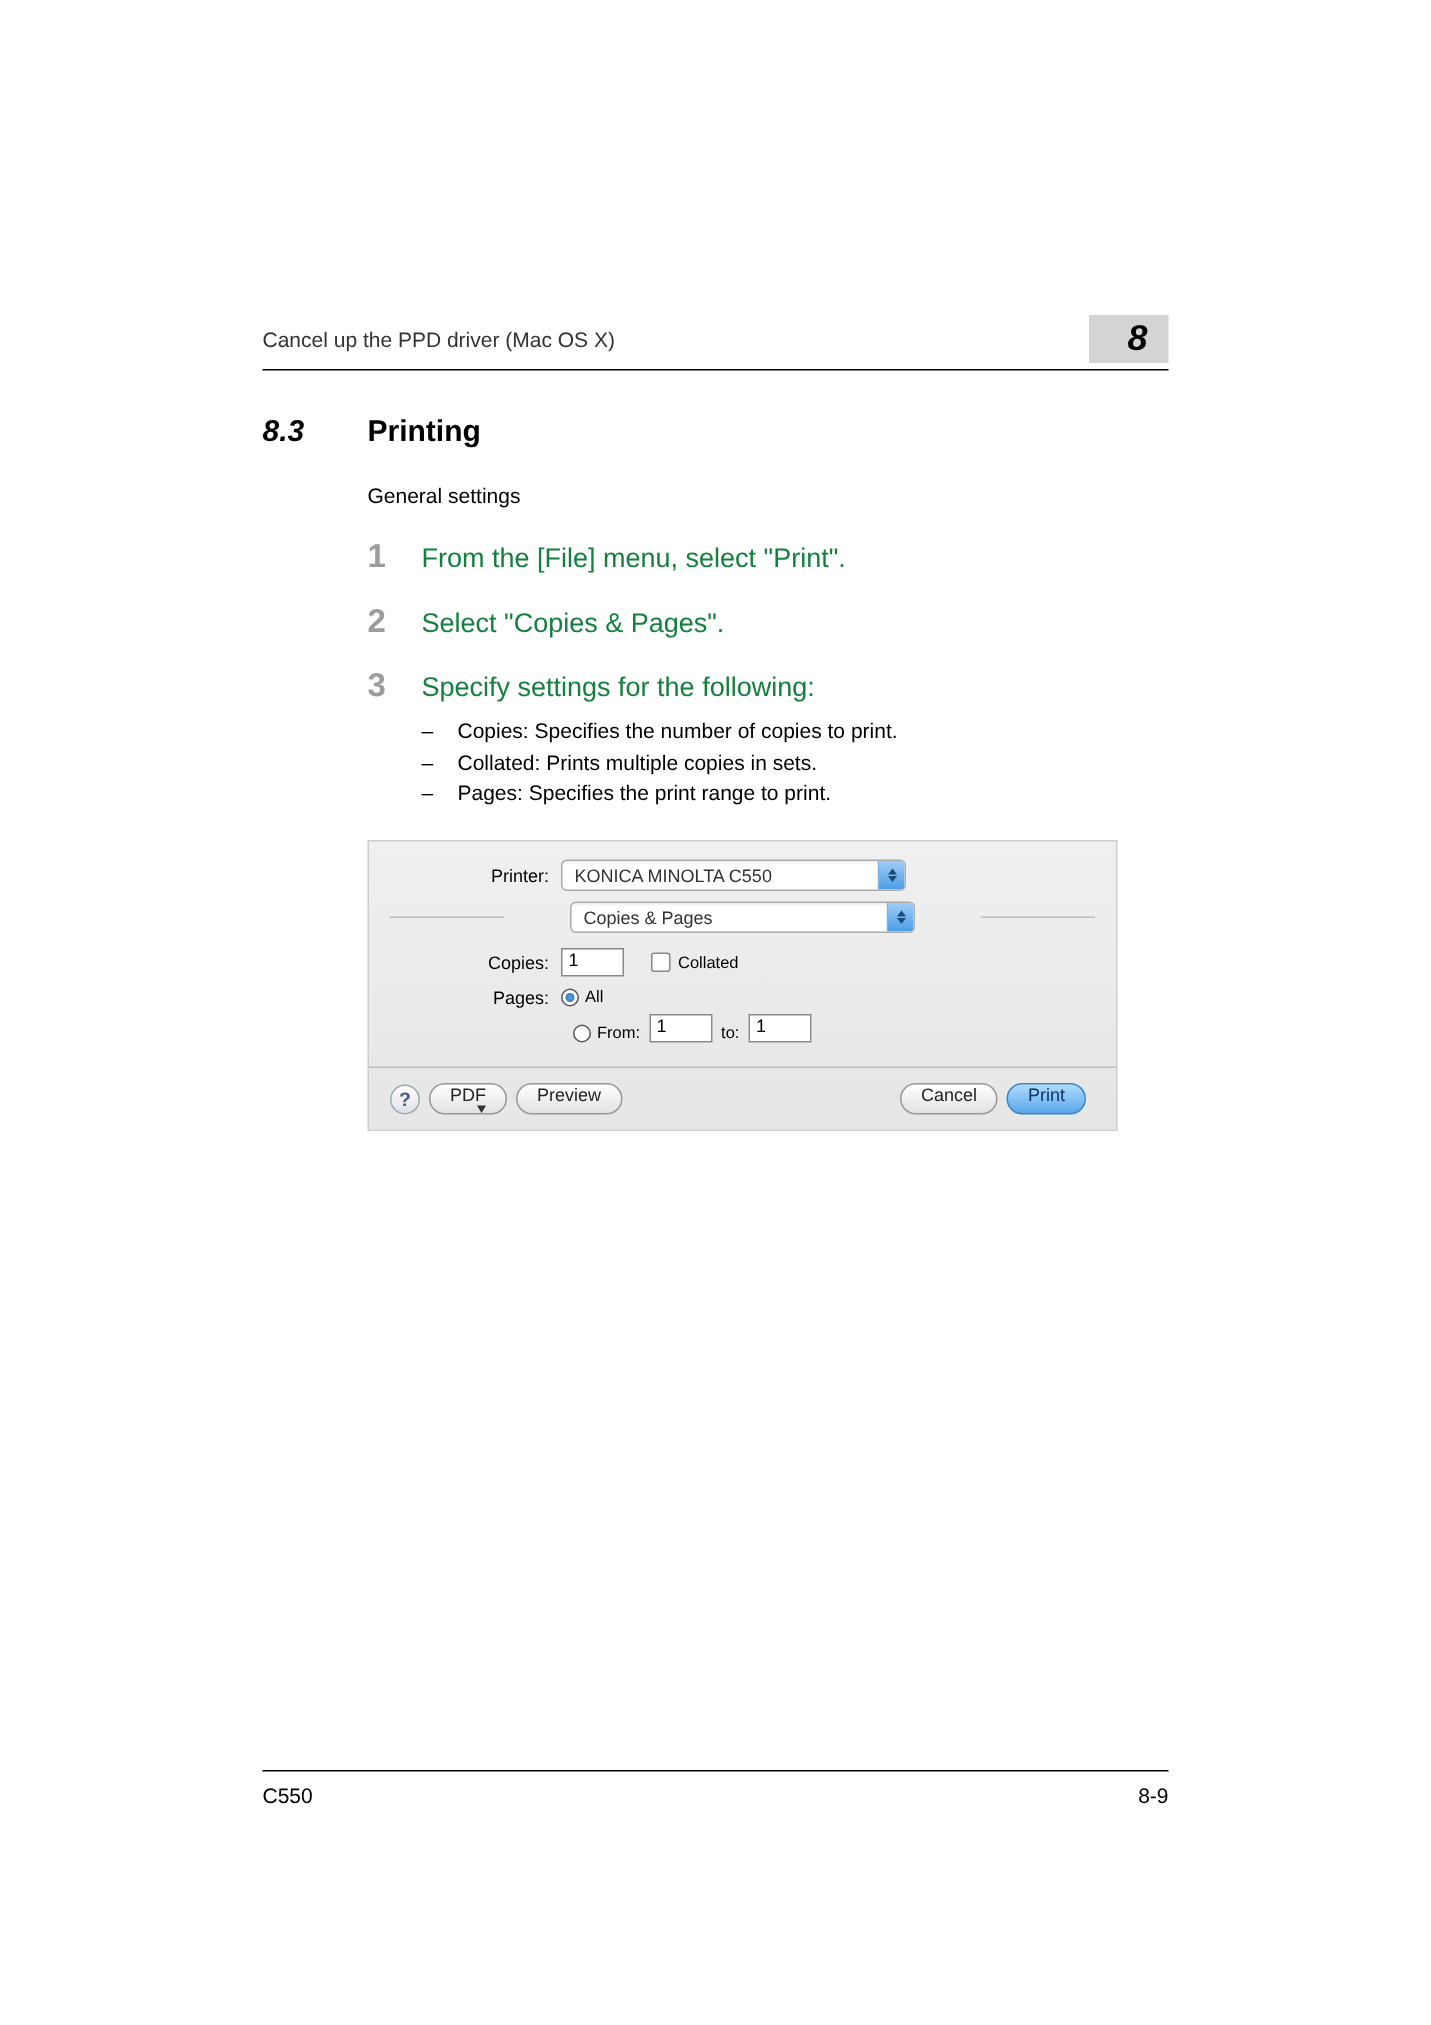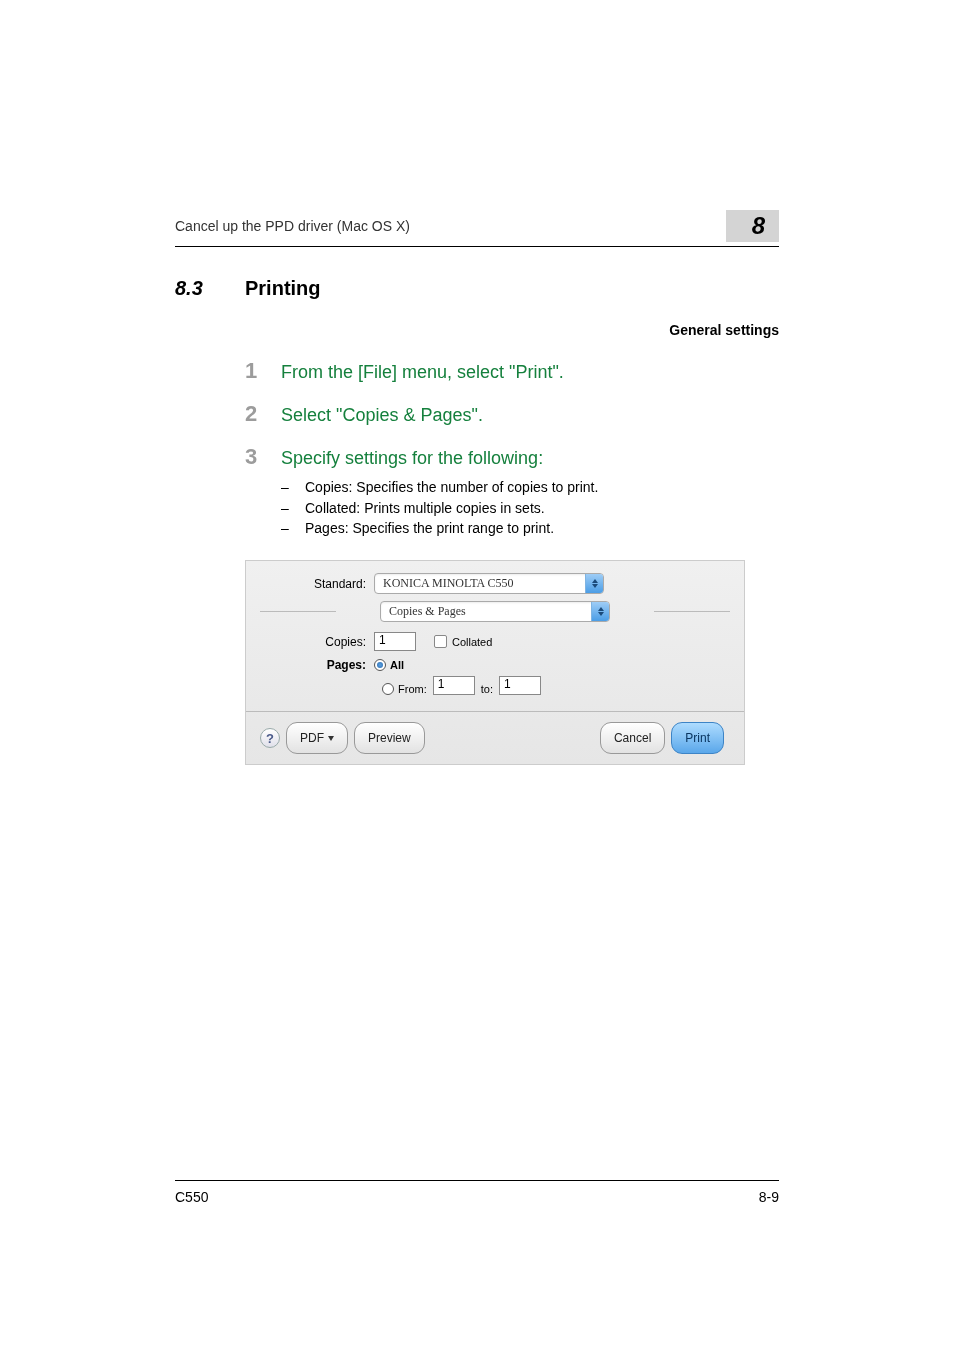--- a/index.html
+++ b/index.html
@@ -47,24 +47,23 @@
     font-weight: bold;
     width: 70px;
     font-style: italic;
   }
   .section-title {
     font-size: 20px;
     font-weight: bold;
   }
   .subsection {
     font-size: 14px;
-    font-weight: bold;
+    font-weight: normal;
     margin-left: 70px;
     margin-bottom: 20px;
-    text-align: right;
   }
   .step-row {
     display: flex;
     align-items: baseline;
     margin-left: 70px;
     margin-bottom: 16px;
   }
   .step-row.tight { margin-bottom: 6px; }
   .step-num {
     font-size: 22px;
@@ -110,21 +109,21 @@
   }
   .aqua-select {
     display: flex;
     align-items: center;
     background: #fff;
     border: 1px solid #aaa;
     border-radius: 4px;
     height: 21px;
     box-shadow: inset 0 1px 2px rgba(0,0,0,0.08);
   }
-  .aqua-select.w230 { width: 230px; font-family: Liberation Serif, serif; }
+  .aqua-select.w230 { width: 230px; }
   .aqua-select .sel-text {
     flex: 1;
     padding: 0 8px;
     font-size: 12px;
     color: #333;
   }
   .aqua-select .sel-btn {
     width: 18px;
     height: 100%;
     background: linear-gradient(#9ecdf6, #4b9de6);
@@ -219,30 +218,31 @@
     background: linear-gradient(#fff, #e0e0ea);
     display: flex;
     align-items: center;
     justify-content: center;
     font-size: 13px;
     font-weight: bold;
     color: #4a5a8a;
     margin-right: 6px;
   }
   .aqua-btn {
-    height: 32px;
+    height: 21px;
     border: 1px solid #999;
     border-radius: 11px;
     background: linear-gradient(#fff, #e2e2e2);
     padding: 0 13px;
     font-size: 12px;
     display: flex;
-    align-items: center;
+    align-items: flex-end;
     margin-right: 6px;
     color: #222;
+    flex-direction: column;
   }
   .aqua-btn.primary {
     background: linear-gradient(#aedcff, #5aa7ea);
     border-color: #3d84c6;
     color: #0a3560;
   }
   .caret-down {
     margin-left: 4px;
     width: 0; height: 0;
     border-left: 3px solid transparent;
@@ -306,21 +306,21 @@
         <div>Collated: Prints multiple copies in sets.</div>
     </div>
     <div class="bullet-row">
       <div class="dash">–</div>
         <div>Pages: Specifies the print range to print.</div>
     </div>
   </div>
 
   <div class="dialog">
     <div class="dlg-row">
-      <div class="dlg-label">Standard:</div>
+      <div class="dlg-label">Printer:</div>
       <div class="aqua-select w230">
         <div class="sel-text">KONICA MINOLTA C550</div>
         <div class="sel-btn">
             <div class="tri-up"></div>
             <div class="tri-down"></div>
           </div>
       </div>
     </div>
 
     <div class="sep-row">
@@ -335,21 +335,21 @@
       <div class="sep-line"></div>
     </div>
 
     <div class="dlg-row">
       <div class="dlg-label">Copies:</div>
       <div class="copies-input">1</div>
       <span class="checkbox"></span>
       <span class="chk-label">Collated</span>
     </div>
 
-    <div class="dlg-row pages-block" style="margin-bottom:0;font-weight:bold;">
+    <div class="dlg-row pages-block" style="margin-bottom:0;">
       <div class="dlg-label">Pages:</div>
       <span class="radio checked">
           <span class="dot"></span>
         </span>
       <span class="chk-label">All</span>
     </div>
     <div class="pages-from-row">
       <span class="radio"></span>
       <span class="chk-label">From:</span>
       <div class="small-input">1</div>

